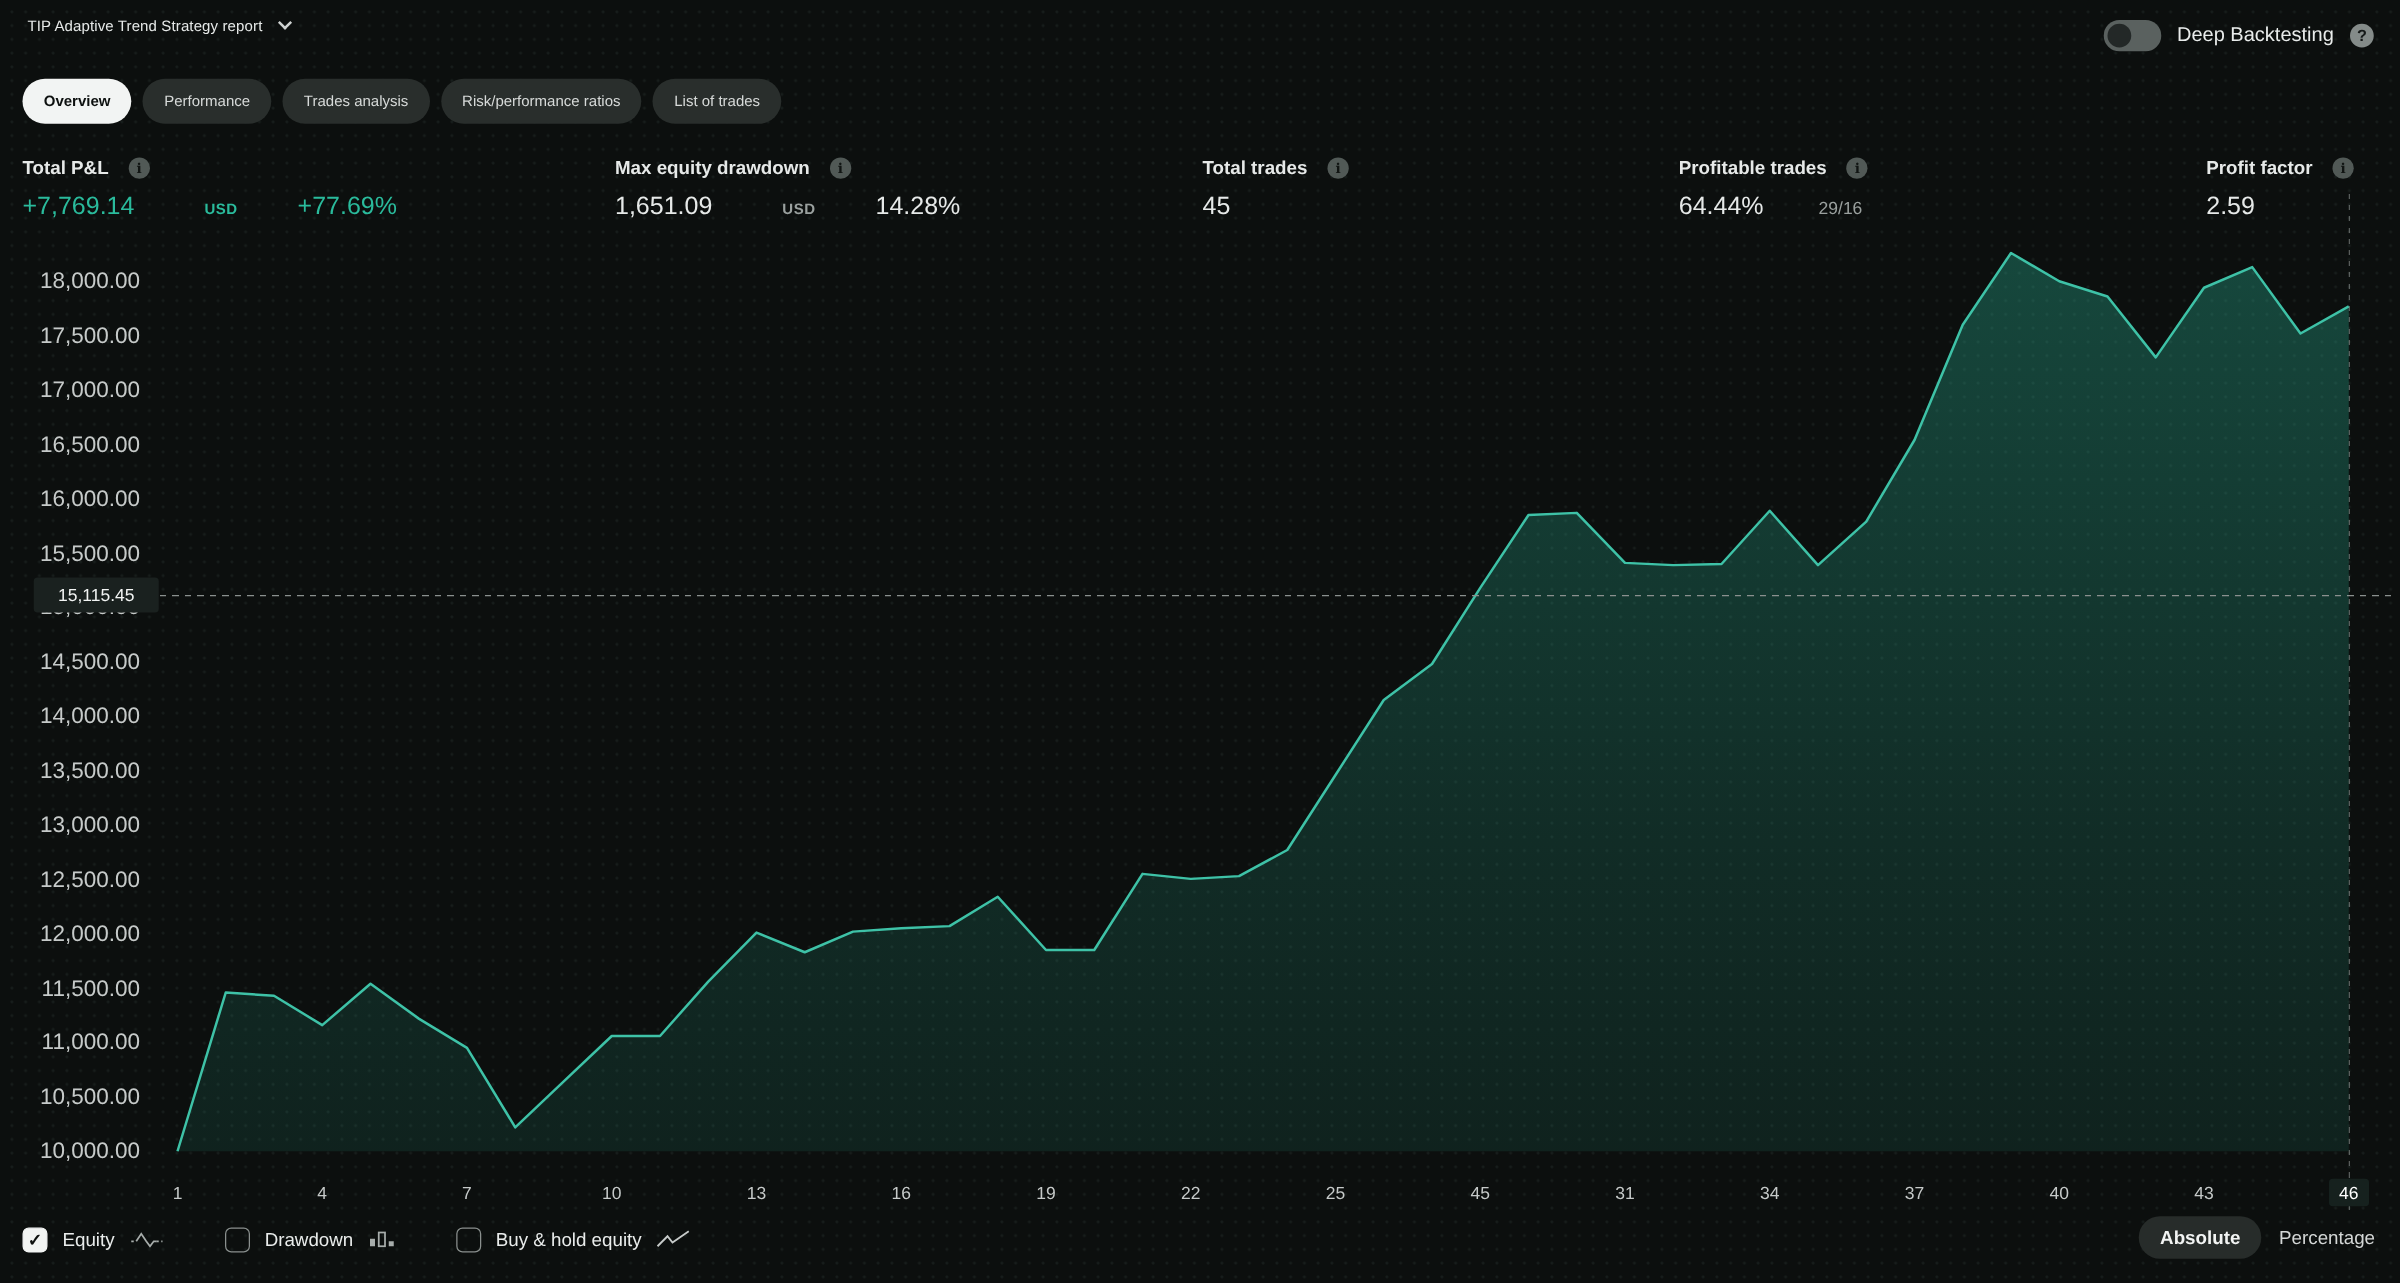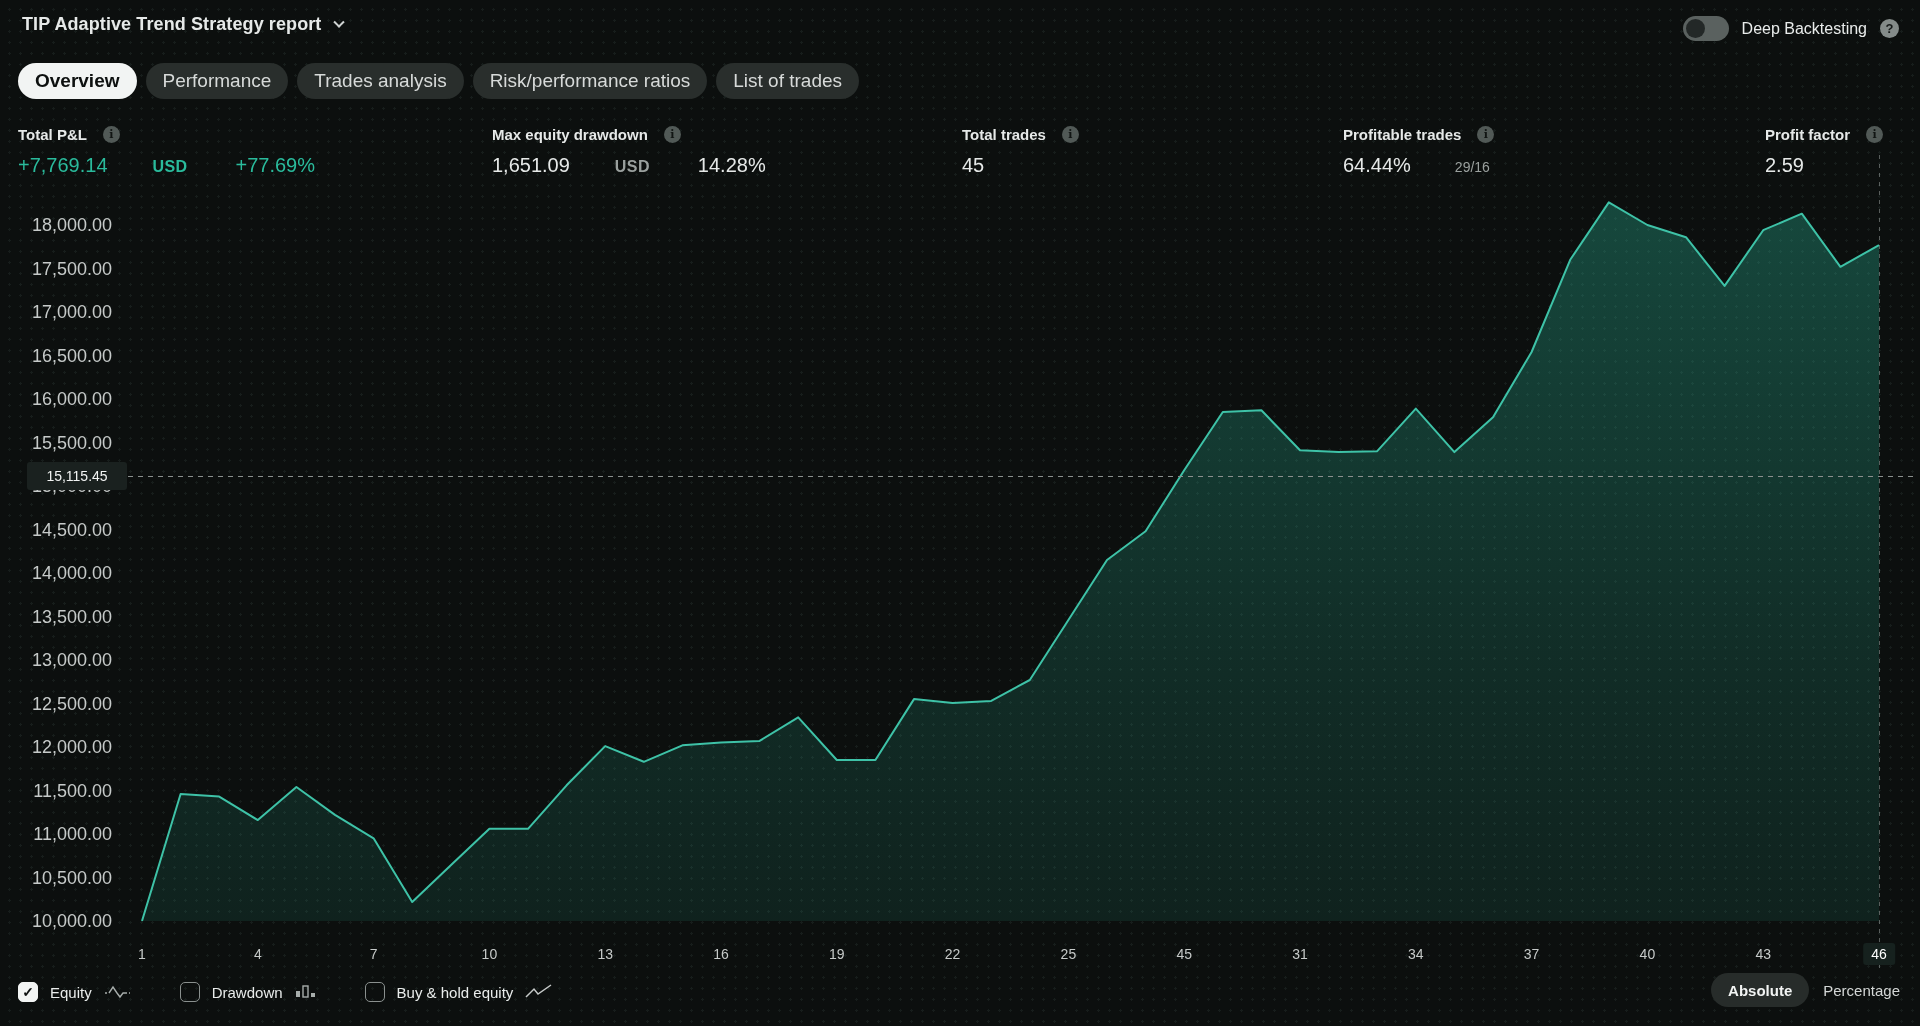--- a/index.html
+++ b/index.html
@@ -8,42 +8,42 @@
     width:1920px; height:1026px; overflow:hidden; position:relative;
     background:#0c0f0e; color:#e6e9e8;
     font-family:"Liberation Sans", sans-serif;
   }
   .dots { position:absolute; inset:0;
     background-image:radial-gradient(circle, rgba(88,110,104,0.15) 1px, transparent 1.4px);
     background-size:11px 11px; background-position:4px 4px; }
 
   
   .title-row { position:absolute; top:14px; left:22px; display:flex; align-items:center; gap:14px; cursor:pointer; z-index:6; }
-  .title { font-size:18px; font-weight:700; letter-spacing:.1px; }
+  .title { font-size:12px; font-weight:400; letter-spacing:.1px; }
   .chev { width:8px; height:8px; border-right:2px solid #cfd3d2; border-bottom:2px solid #cfd3d2; transform:rotate(45deg) translate(-2px,-2px); }
   .header-right { position:absolute; top:16px; right:21px; display:flex; align-items:center; gap:13px; z-index:6; }
   .toggle { width:46px; height:25px; border-radius:13px; background:#5a615f; position:relative; cursor:pointer; }
   .knob { position:absolute; left:3px; top:3px; width:19px; height:19px; border-radius:50%; background:#23282 6; background:#232827; }
   .hdr-label { font-size:16px; color:#e9eceb; }
   .help { width:19px; height:19px; border-radius:50%; background:#848b89; color:#15191 8; color:#151918; font-size:13px; font-weight:700; display:flex; align-items:center; justify-content:center; }
 
   
   .tabs { position:absolute; top:63px; left:18px; display:flex; gap:9px; z-index:6; }
   .tab { height:36px; padding:0 17px; border-radius:18px; background:#292e2c; color:#d7dad9;
-         font-size:19px; display:flex; align-items:center; border:none; font-family:inherit; cursor:pointer; }
+         font-size:12px; display:flex; align-items:center; border:none; font-family:inherit; cursor:pointer; }
   .tab.active { background:#f2f4f3; color:#0d100f; font-weight:700; }
 
   
   .stat { position:absolute; top:126px; z-index:6; }
   .stat-label { font-size:15px; font-weight:700; display:flex; align-items:center; gap:16px; }
   .info { width:17px; height:17px; border-radius:50%; background:#515956; color:#11151 3; color:#111513;
           font-size:11px; font-weight:700; display:flex; align-items:center; justify-content:center; font-family:"DejaVu Serif", serif; }
   .stat-value { margin-top:11px; font-size:20px; font-weight:500; display:flex; align-items:baseline;gap:36px; }
   .teal { color:#2abb9c; }
-  .unit { font-size:16px; font-weight:700; margin-left:9px; letter-spacing:.4px; }
+  .unit { font-size:12px; font-weight:700; margin-left:20px; letter-spacing:.4px; }
   .unit.gray { color:#9aa09e; }
   .extra { margin-left:12px; }
   .sub { font-size:14px; color:#9aa09e; margin-left:8px; font-weight:400; }
 
   
   .chart { position:absolute; inset:0; z-index:1; }
   .chart svg { position:absolute; left:0; top:0; pointer-events:none; }
   .ytick { position:absolute; left:0; width:112px; text-align:right; transform:translateY(-50%);
            font-size:18px; color:#c6cac9; z-index:2; }
   .xtick { position:absolute; top:943px; transform:translateX(-50%); font-size:14px; color:#c6cac9;

